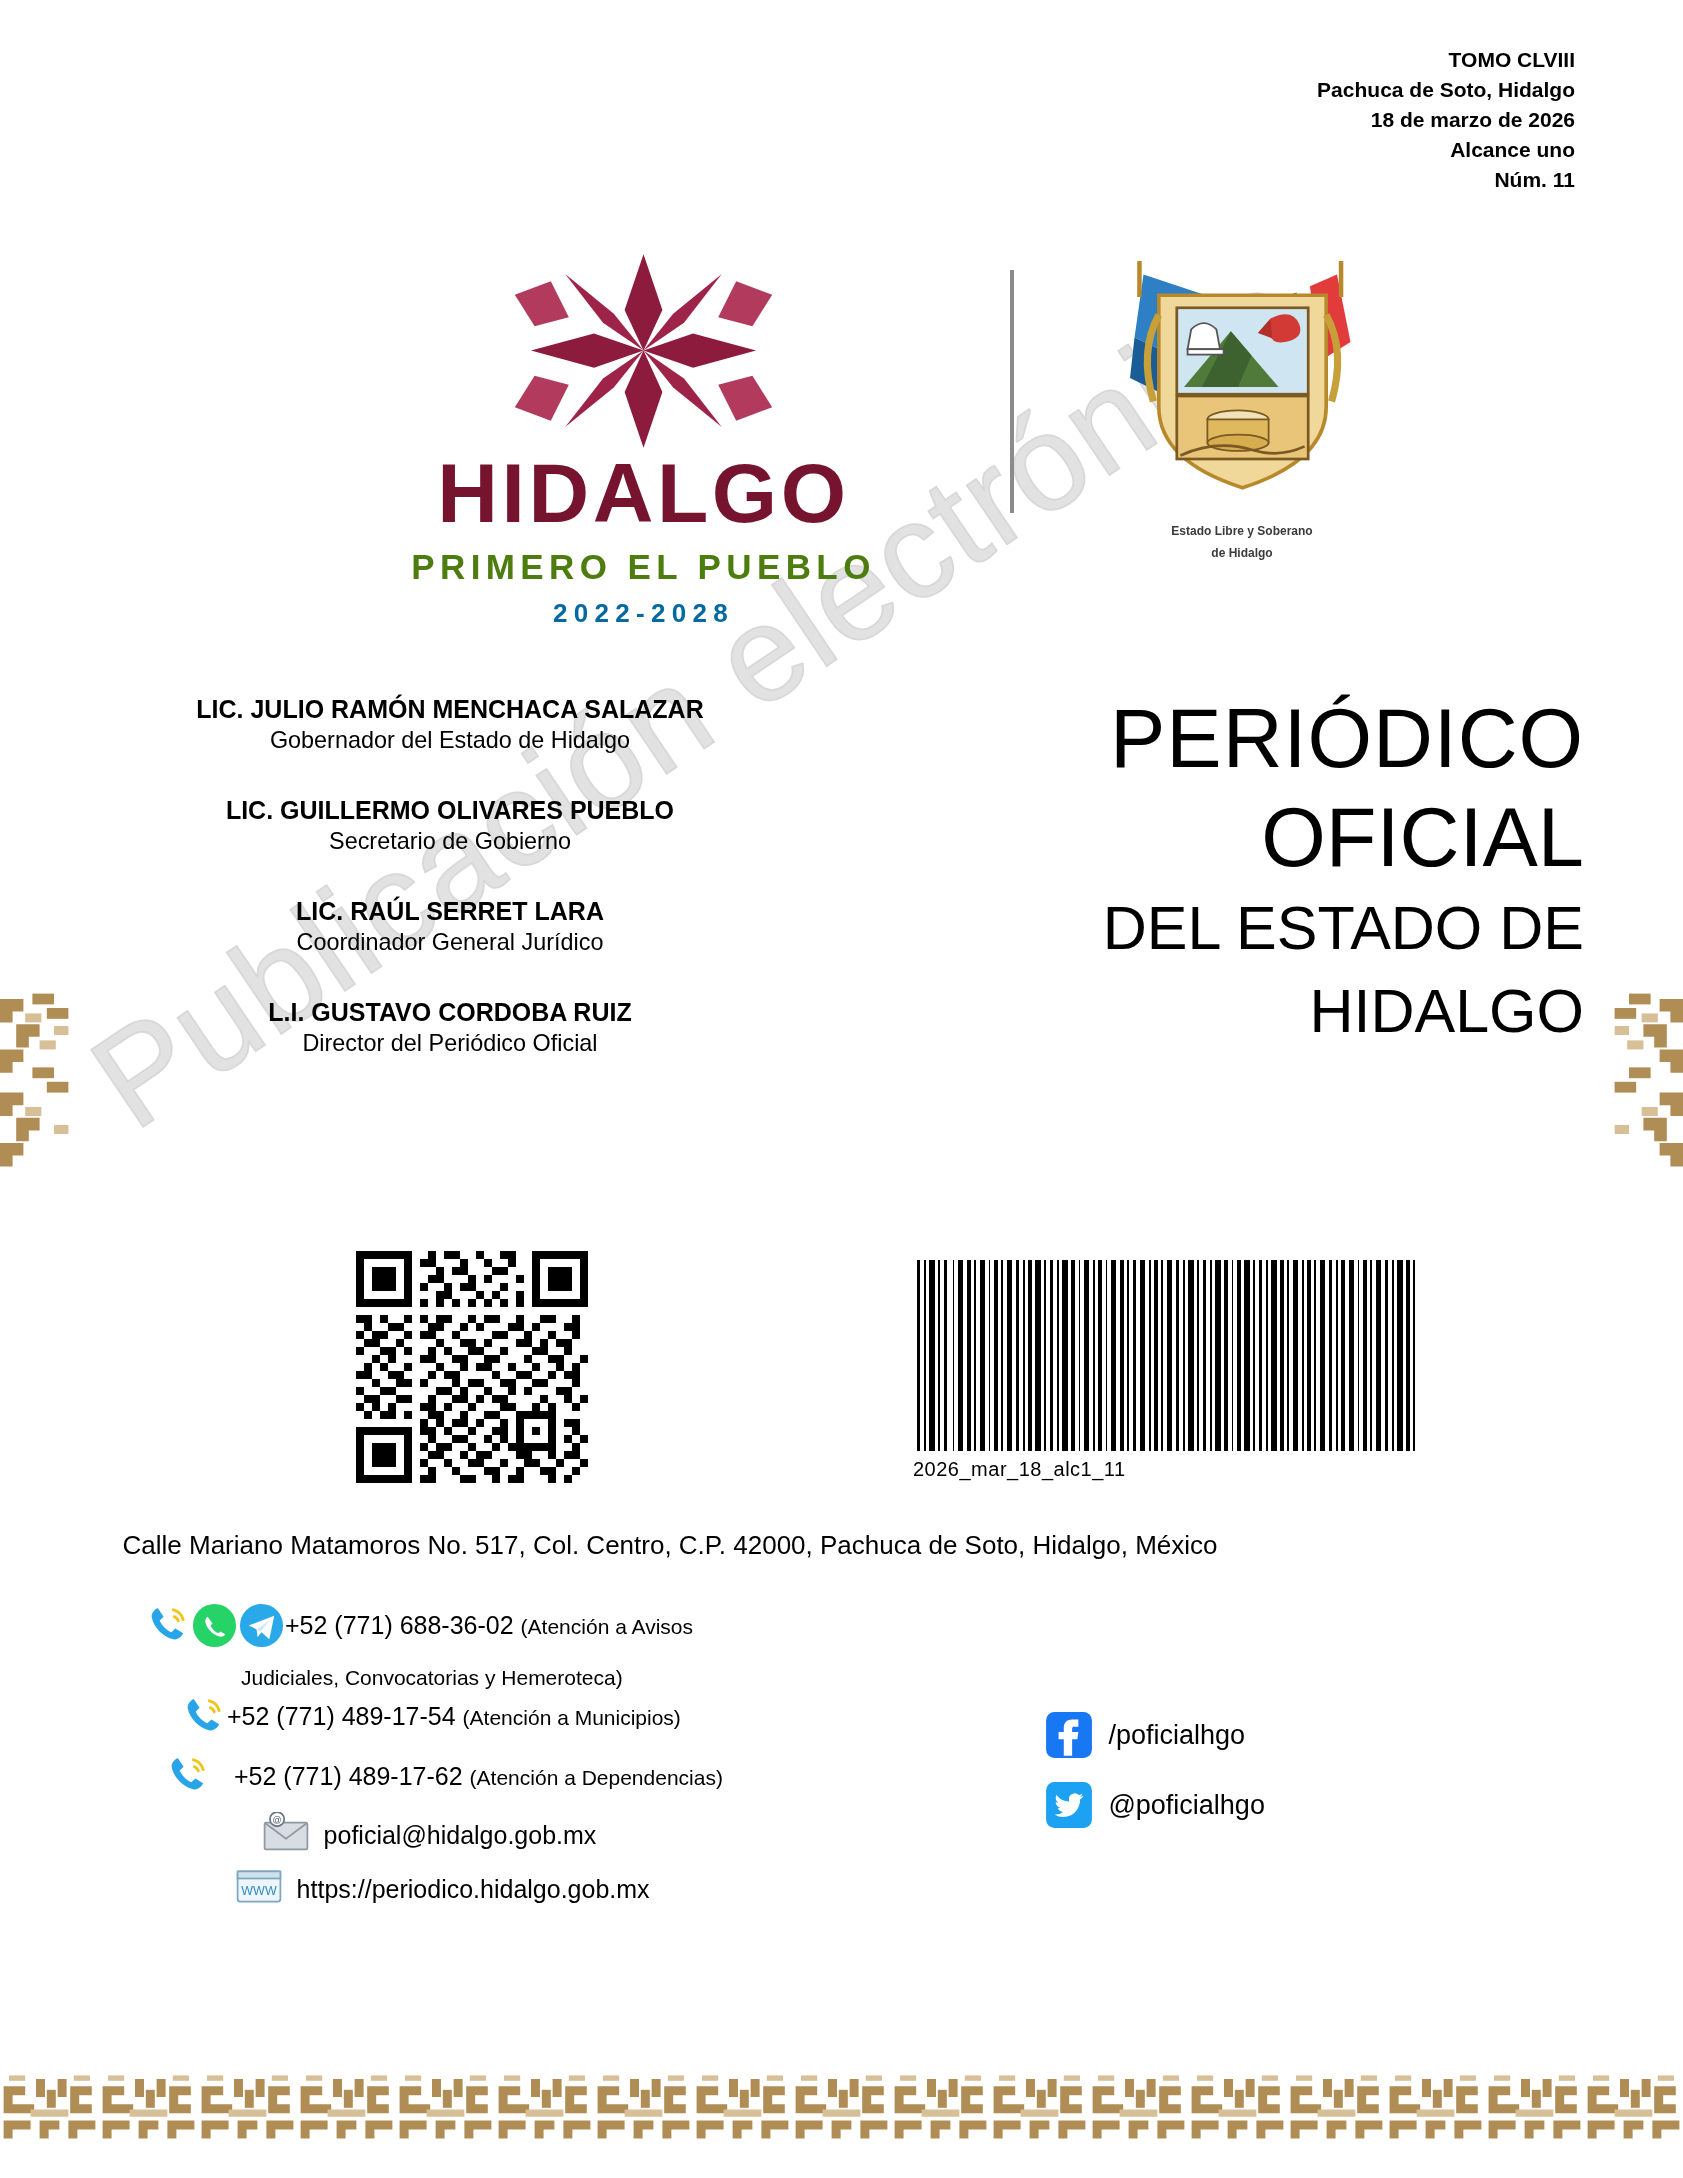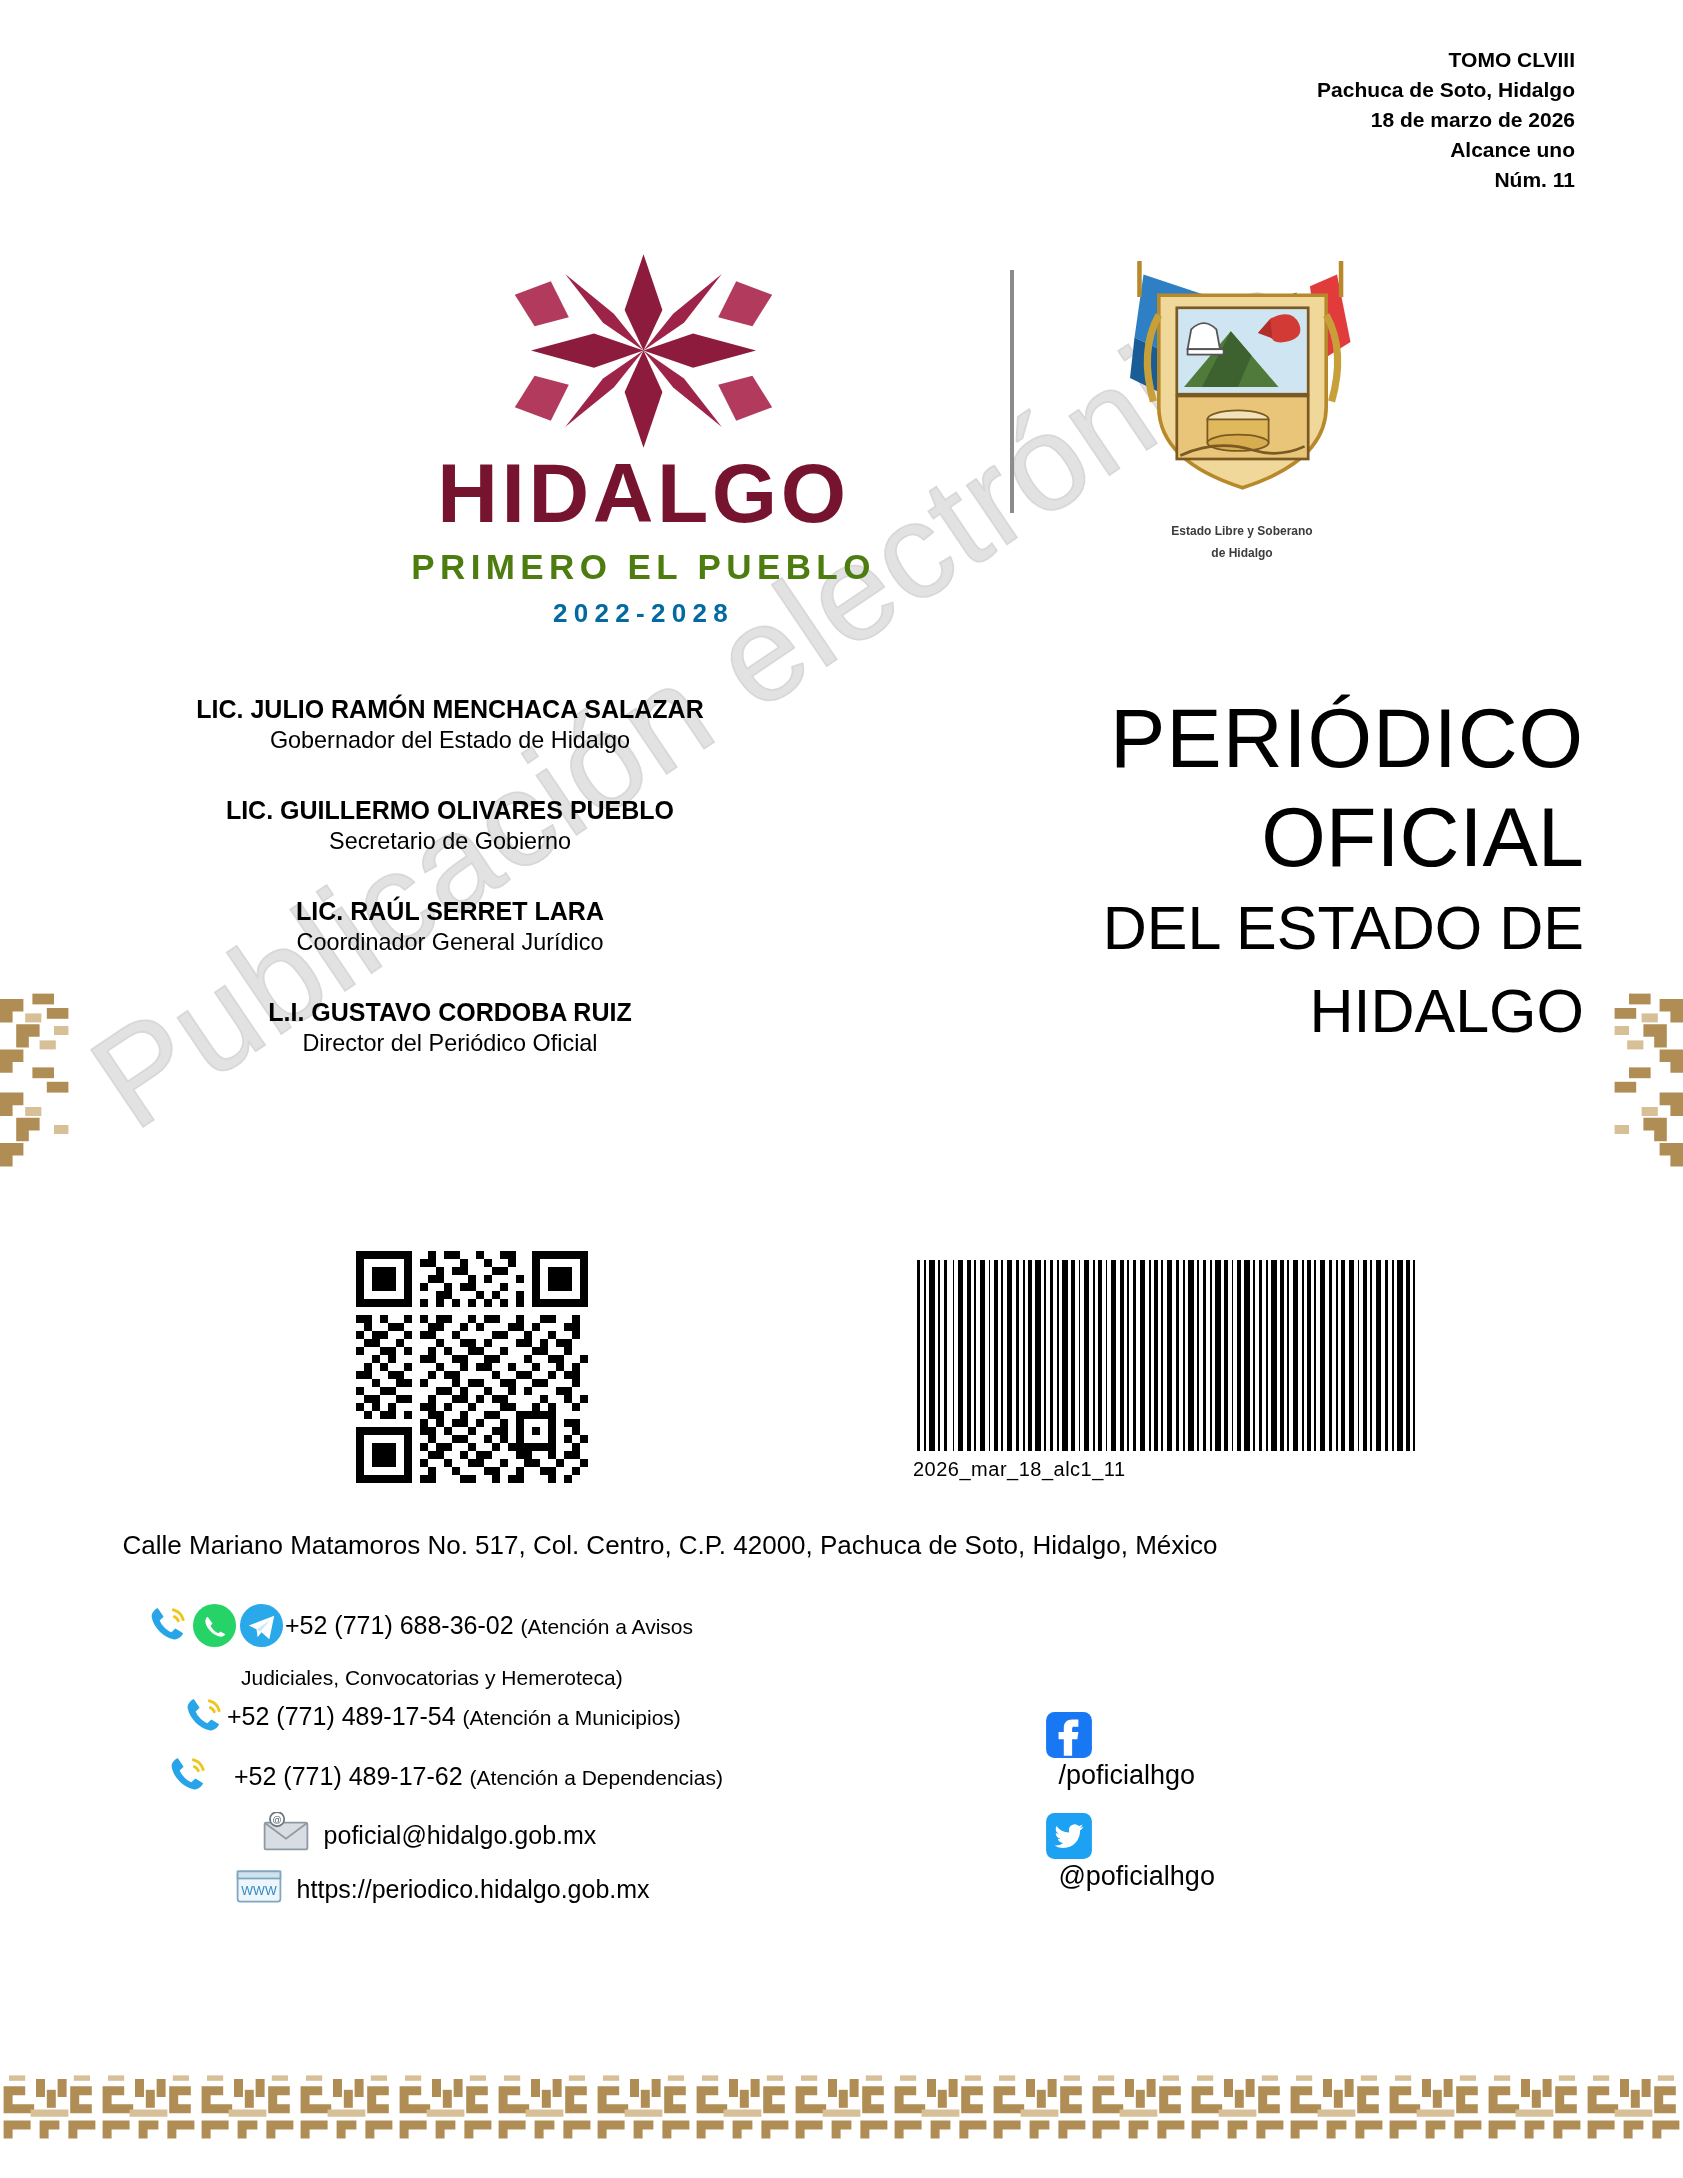--- a/index.html
+++ b/index.html
@@ -249,22 +249,22 @@
 
   
   .social {
     position: absolute;
     left: 1044px;
     top: 1710px;
     z-index: 10;
   }
   .social-row {
     display: flex;
+    align-items: center;
     margin-bottom: 20px;
-    flex-direction: column;
   }
   .social-row .handle {
     font-size: 27px;
     margin-left: 14.4px;
   }
 
   
   .orn-left {
     position: absolute;
     left: 0px;

